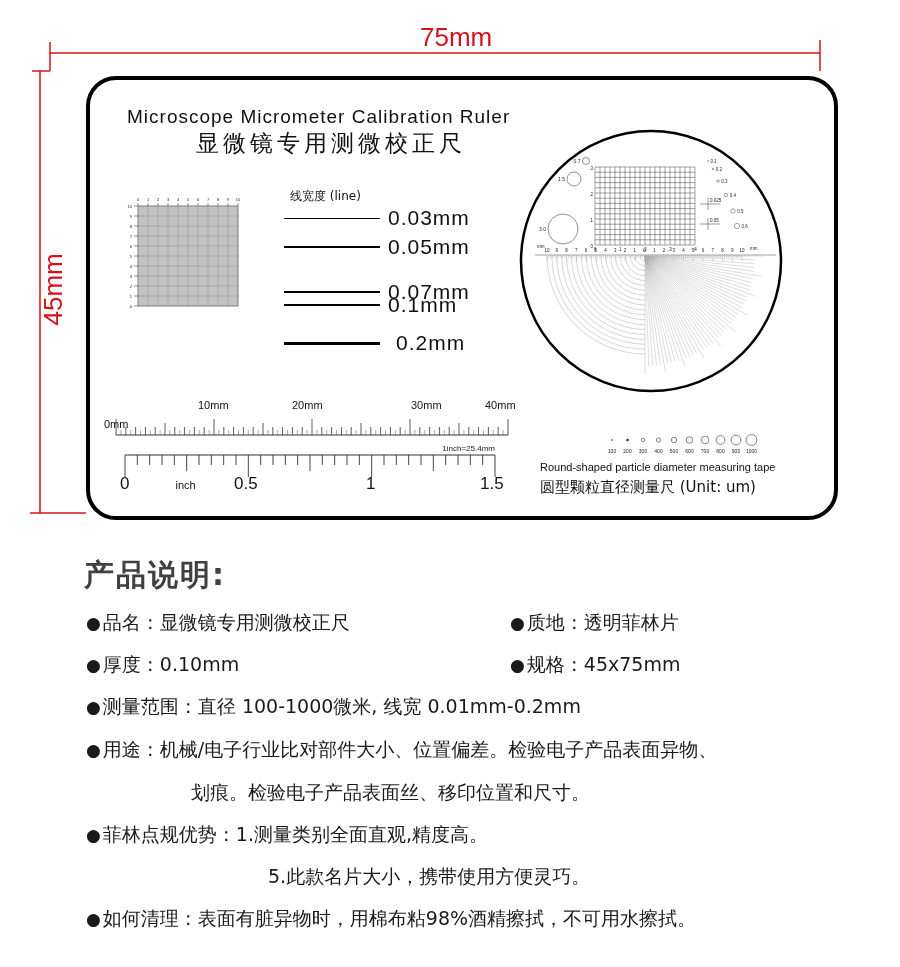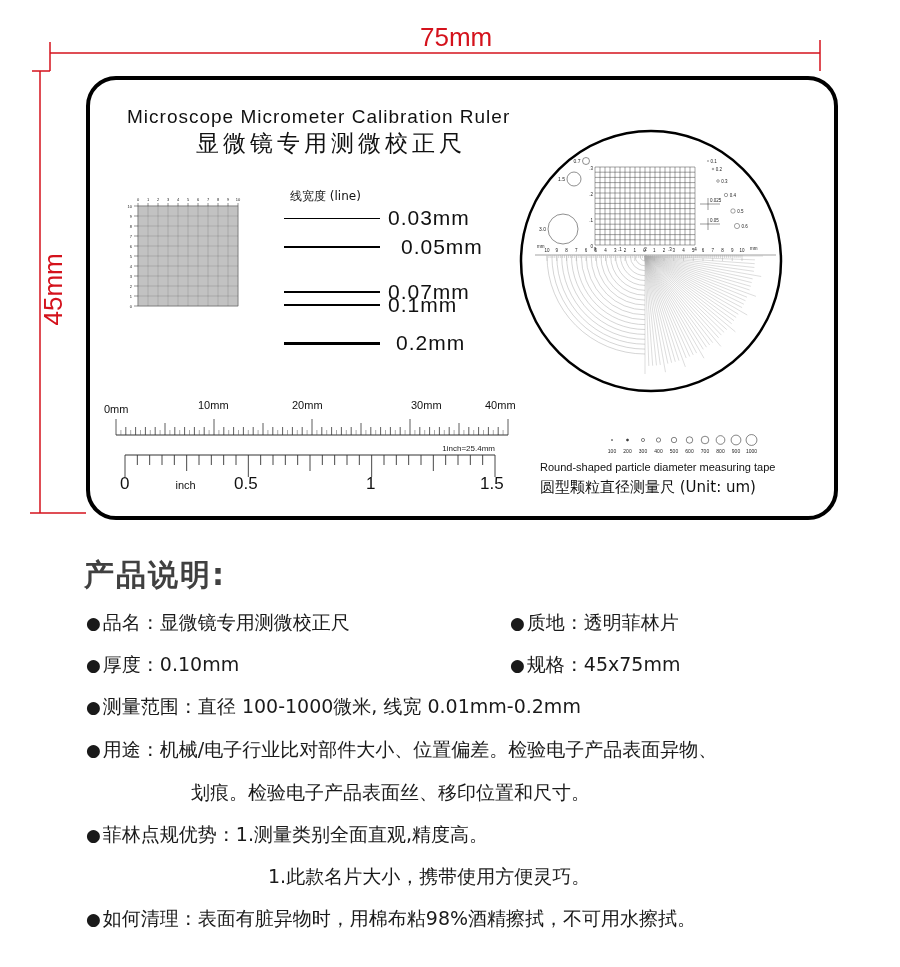--- a/index.html
+++ b/index.html
@@ -192,21 +192,21 @@
     <text x="14" y="115.5" font-size="4" text-anchor="end" fill="#222">0</text>
     <line x1="16" y1="114" x2="20" y2="114" stroke="#222" stroke-width="0.5"></line>
   </svg>
 
 <div class="line-caption">线宽度 (line)</div>
 <div id="lw-container">
     <div class="lw-row" style="top: 206px;">
       <div class="lw-line" style="height: 1px;"></div>
       <span class="lw-label">0.03mm</span>
     </div>
-    <div class="lw-row" style="top: 235px; gap: 13px;">
+    <div class="lw-row" style="top: 235px;">
       <div class="lw-line" style="height: 1.3px;"></div>
       <span class="lw-label">0.05mm</span>
     </div>
     <div class="lw-row" style="top: 280px;">
       <div class="lw-line" style="height: 1.6px;"></div>
       <span class="lw-label">0.07mm</span>
     </div>
     <div class="lw-row" style="top: 293px;">
       <div class="lw-line" style="height: 2px;"></div>
       <span class="lw-label">0.1mm</span>
@@ -328,21 +328,21 @@
     <line x1="321" y1="60" x2="321" y2="70" stroke="#333" stroke-width="0.9"></line>
     <line x1="333.3333333333333" y1="60" x2="333.3333333333333" y2="76" stroke="#333" stroke-width="0.9"></line>
     <line x1="345.6666666666667" y1="60" x2="345.6666666666667" y2="70" stroke="#333" stroke-width="0.9"></line>
     <line x1="358" y1="60" x2="358" y2="70" stroke="#333" stroke-width="0.9"></line>
     <line x1="370.3333333333333" y1="60" x2="370.3333333333333" y2="70" stroke="#333" stroke-width="0.9"></line>
     <line x1="382.6666666666667" y1="60" x2="382.6666666666667" y2="70" stroke="#333" stroke-width="0.9"></line>
     <line x1="395" y1="60" x2="395" y2="82" stroke="#333" stroke-width="0.9"></line>
     <text x="395" y="56" font-size="8" text-anchor="end" fill="#222">1inch=25.4mm</text>
   </svg>
 <div id="ruler-labels">
-    <div class="ruler-label" style="left: 104px; top: 403px; text-align: right;">0mm</div>
+    <div class="ruler-label" style="left: 104px; top: 418px; text-align: right;">0mm</div>
     <div class="ruler-label" style="left: 198px; top: 399px;">10mm</div>
     <div class="ruler-label" style="left: 292px; top: 399px;">20mm</div>
     <div class="ruler-label" style="left: 411px; top: 399px; text-align: center;">30mm</div>
     <div class="ruler-label" style="left: 485px; top: 399px;">40mm</div>
     <div class="inch-label" style="left: 120px; top: 474px;">0<span style="font-size: 11px; margin-left: 46px;">inch</span></div>
     <div class="inch-label" style="left: 234px; top: 474px;">0.5</div>
     <div class="inch-label" style="left: 366px; top: 474px;">1</div>
     <div class="inch-label" style="left: 480px; top: 474px;">1.5</div>
   </div>
 
@@ -639,14 +639,14 @@
 <div class="desc-title">产品说明:</div>
 
 <div class="desc-line" style="left:86px;top:610px;"><span class="bullet">●</span><span>品名：显微镜专用测微校正尺</span></div>
 <div class="desc-line" style="left:510px;top:610px;"><span class="bullet">●</span><span>质地：透明菲林片</span></div>
 <div class="desc-line" style="left:86px;top:652px;"><span class="bullet">●</span><span>厚度：0.10mm</span></div>
 <div class="desc-line" style="left:510px;top:652px;"><span class="bullet">●</span><span>规格：45x75mm</span></div>
 <div class="desc-line" style="left:86px;top:694px;"><span class="bullet">●</span><span>测量范围：直径 100-1000微米, 线宽 0.01mm-0.2mm</span></div>
 <div class="desc-line" style="left:86px;top:737px;"><span class="bullet">●</span><span>用途：机械/电子行业比对部件大小、位置偏差。检验电子产品表面异物、</span></div>
 <div class="desc-line" style="left:172px;top:780px;margin-left:19px;">划痕。检验电子产品表面丝、移印位置和尺寸。</div>
 <div class="desc-line" style="left:86px;top:822px;"><span class="bullet">●</span><span>菲林点规优势：1.测量类别全面直观,精度高。</span></div>
-<div class="desc-line" style="left:268px;top:864px;">1.此款名片大小，携带使用方便灵巧。</div>
+<div class="desc-line" style="left:268px;top:864px;">5.此款名片大小，携带使用方便灵巧。</div>
 <div class="desc-line" style="left:86px;top:906px;"><span class="bullet">●</span><span>如何清理：表面有脏异物时，用棉布粘98%酒精擦拭，不可用水擦拭。</span></div>
 
 </body></html>

